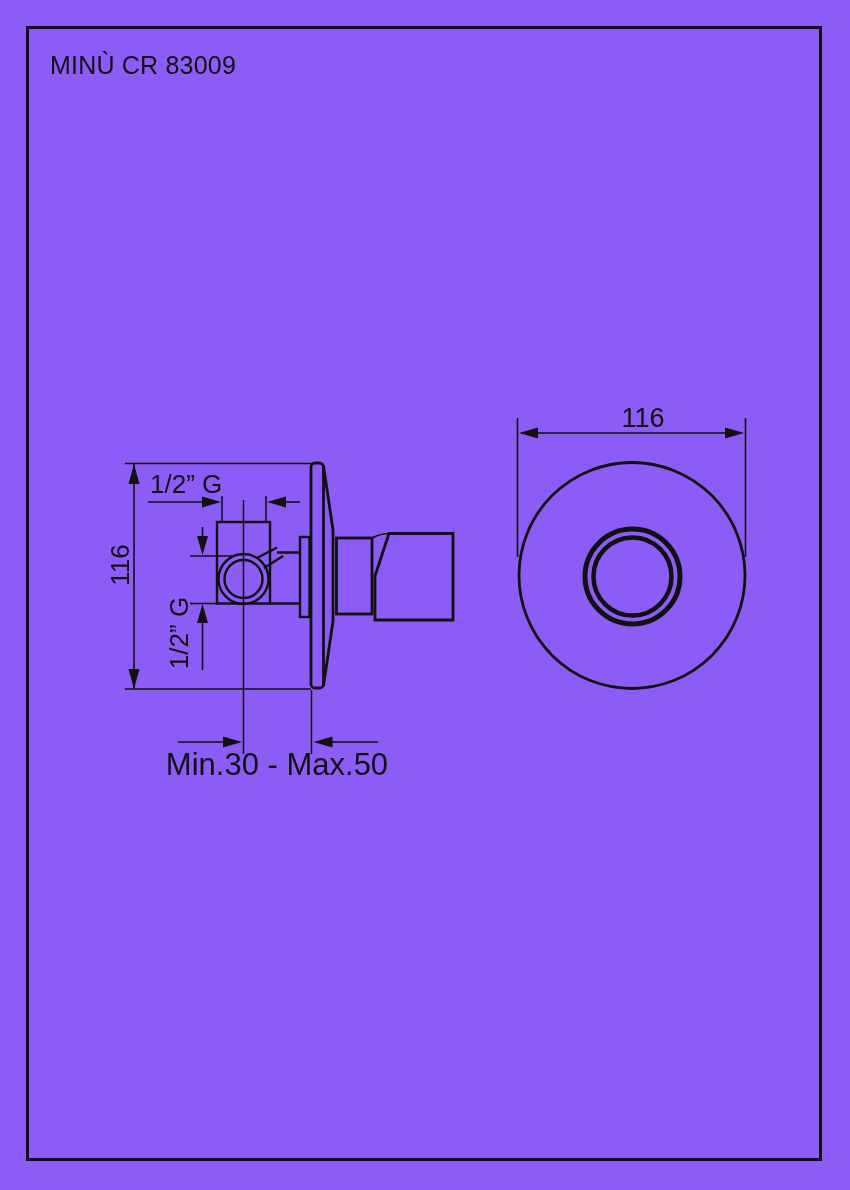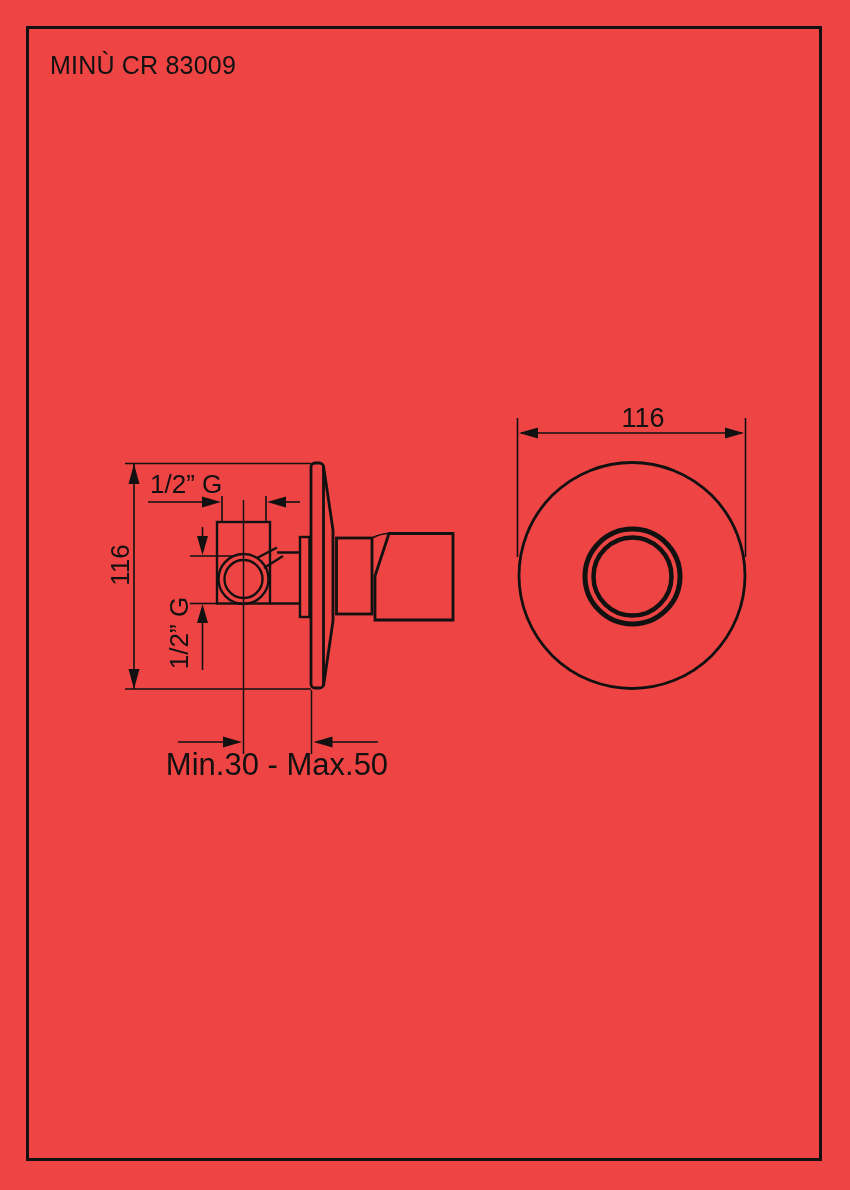--- a/index.html
+++ b/index.html
@@ -1,19 +1,19 @@
 <!DOCTYPE html>
 <html><head>
 <meta charset="utf-8">
 <style>
   html,body{margin:0;padding:0;background:#fff;}
   .page{
     position:relative;
     width:850px;height:1190px;
-    background:#ef4444;
+    background:#8b5cf6;
     font-family:"Liberation Sans", sans-serif;
   }
   svg{position:absolute;left:0;top:0;}
   .frame{fill:none;stroke:#111;stroke-width:3;}
   .title-text{fill:#111;font-size:25px;letter-spacing:0.2px;}
   .outline{fill:none;stroke:#111;stroke-width:2.4;stroke-linejoin:miter;}
   .outline-thick{fill:none;stroke:#111;stroke-width:2.8;stroke-linejoin:miter;}
   .dim{fill:none;stroke:#111;stroke-width:1.6;}
   .thin{fill:none;stroke:#111;stroke-width:1.5;}
   .ah{fill:#111;stroke:none;}

